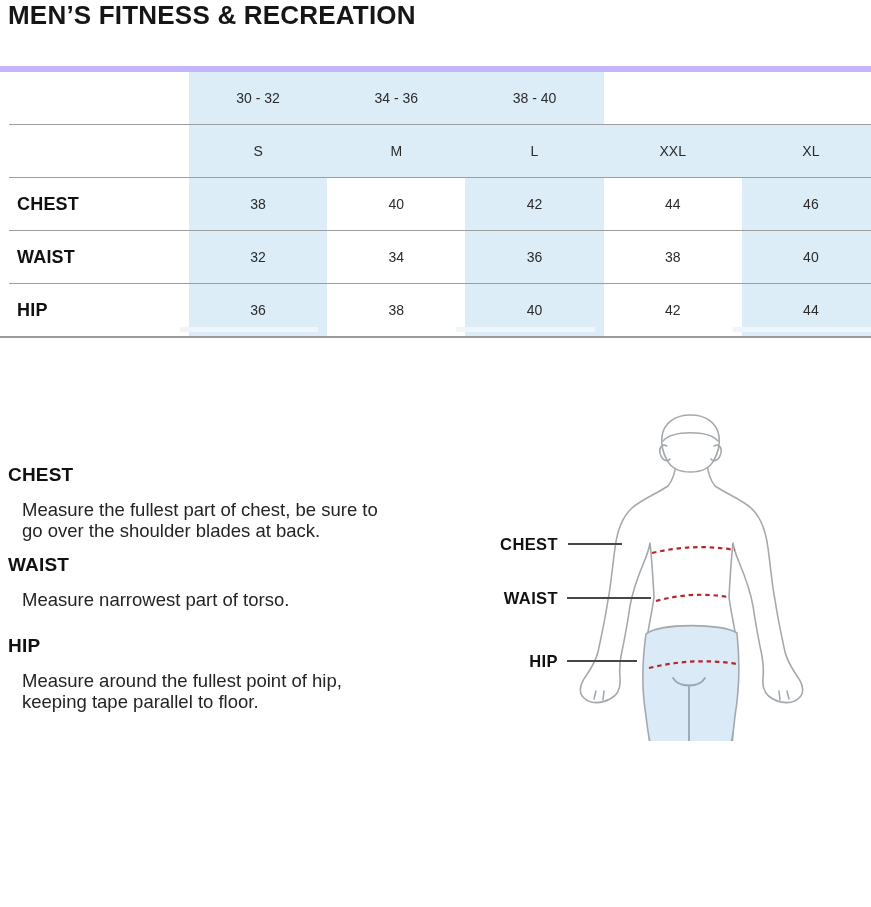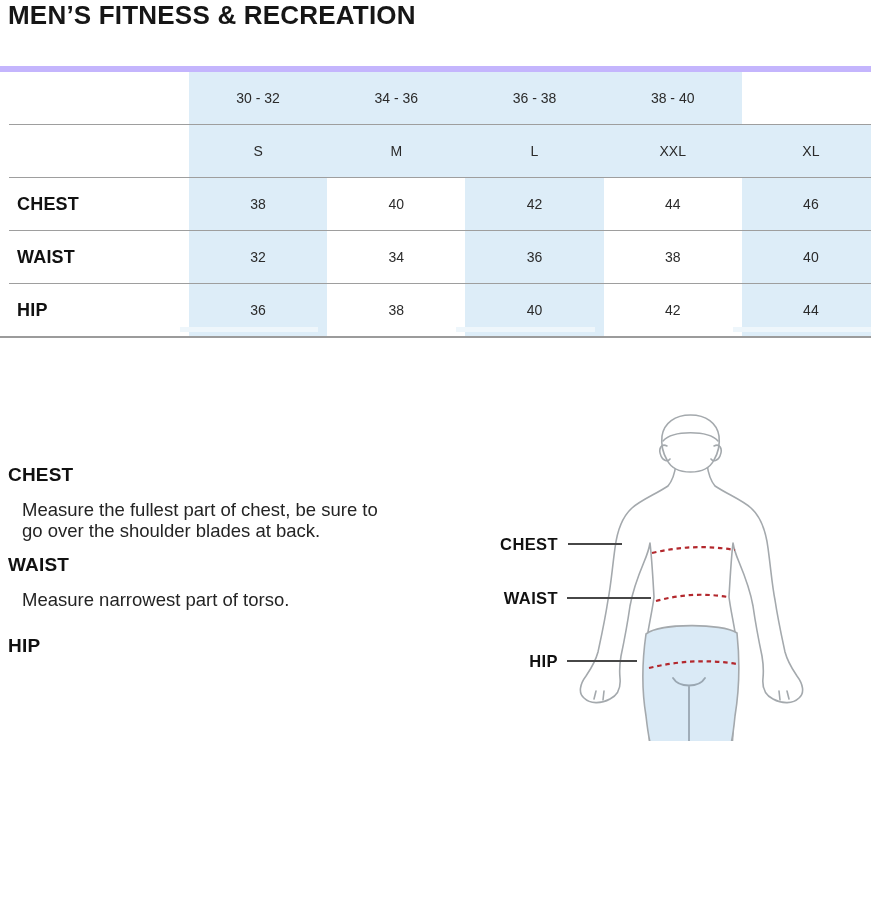--- a/index.html
+++ b/index.html
@@ -75,21 +75,20 @@
 
 <div class="page">
 
   <div class="page-title">MEN’S FITNESS &amp; RECREATION</div>
 
   <div class="size-table">
     <div class="trow">
       <div class="tcell rowlabel"></div>
       <div class="tcell blue">30 - 32</div>
       <div class="tcell blue">34 - 36</div>
-      <div class="tcell blue">36 - 38</div>
       <div class="tcell blue">38 - 40</div>
     </div>
     <div class="trow">
       <div class="tcell rowlabel"></div>
       <div class="tcell blue">S</div>
       <div class="tcell blue">M</div>
       <div class="tcell blue">L</div>
       <div class="tcell blue">XXL</div>
       <div class="tcell blue">XL</div>
     </div>
@@ -125,20 +124,21 @@
   <div class="instruction inst-chest">
     <h3>CHEST</h3>
     <p>Measure the fullest part of chest, be sure to go over the shoulder blades at back.</p>
   </div>
   <div class="instruction inst-waist">
     <h3>WAIST</h3>
     <p>Measure narrowest part of torso.</p>
   </div>
   <div class="instruction inst-hip">
     <h3>HIP</h3>
+    <p>Measure around the fullest point of hip, keeping tape parallel to floor.</p>
   </div>
 
   <svg class="figure-svg" viewBox="0 400 871 507" aria-hidden="true">
 
     <path class="floor" d="M 0 902 L 871 902"></path>
 
     <path class="outline" d="
       M 676 464
       C 675 472 673 480 668 486
       C 656 494 641 500 632 508

